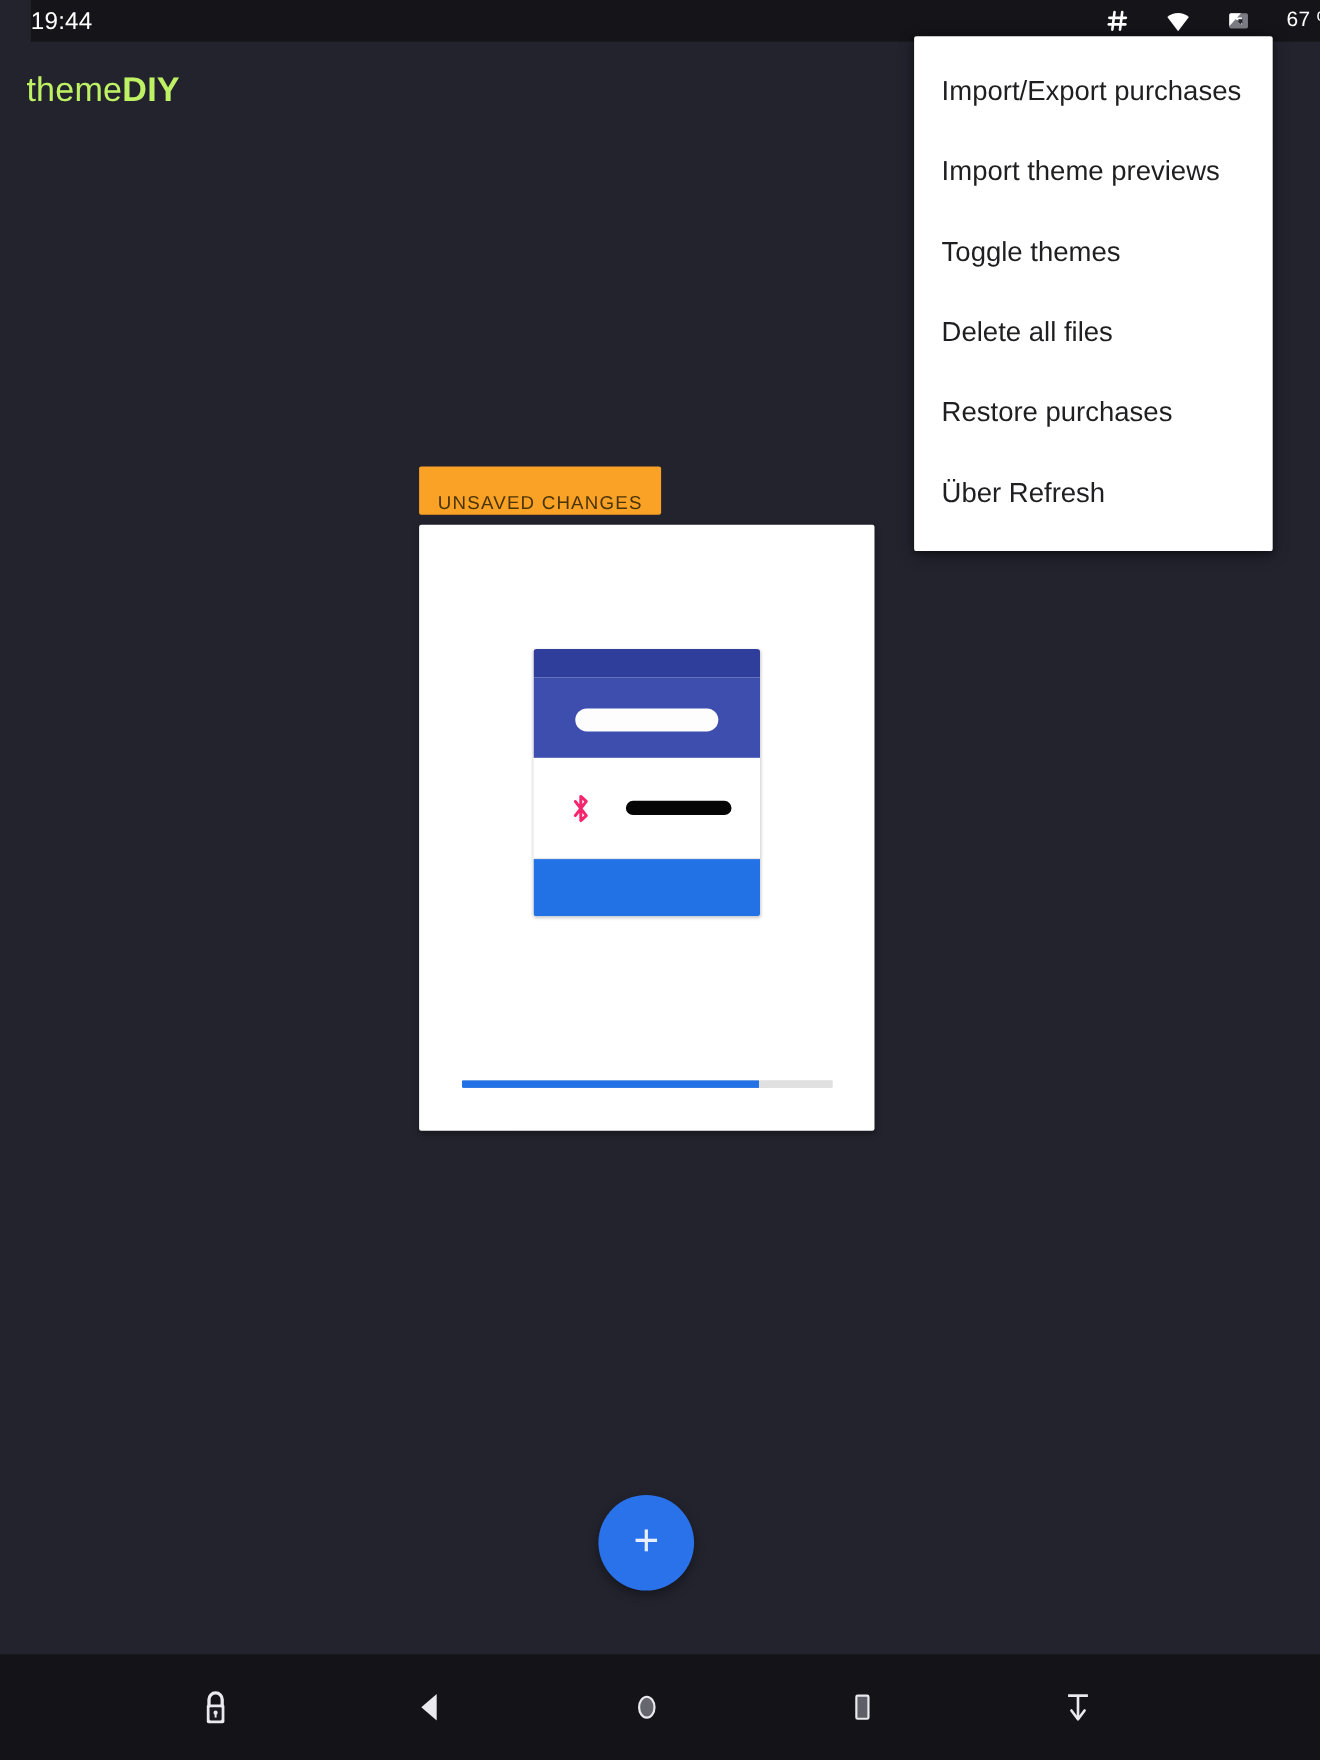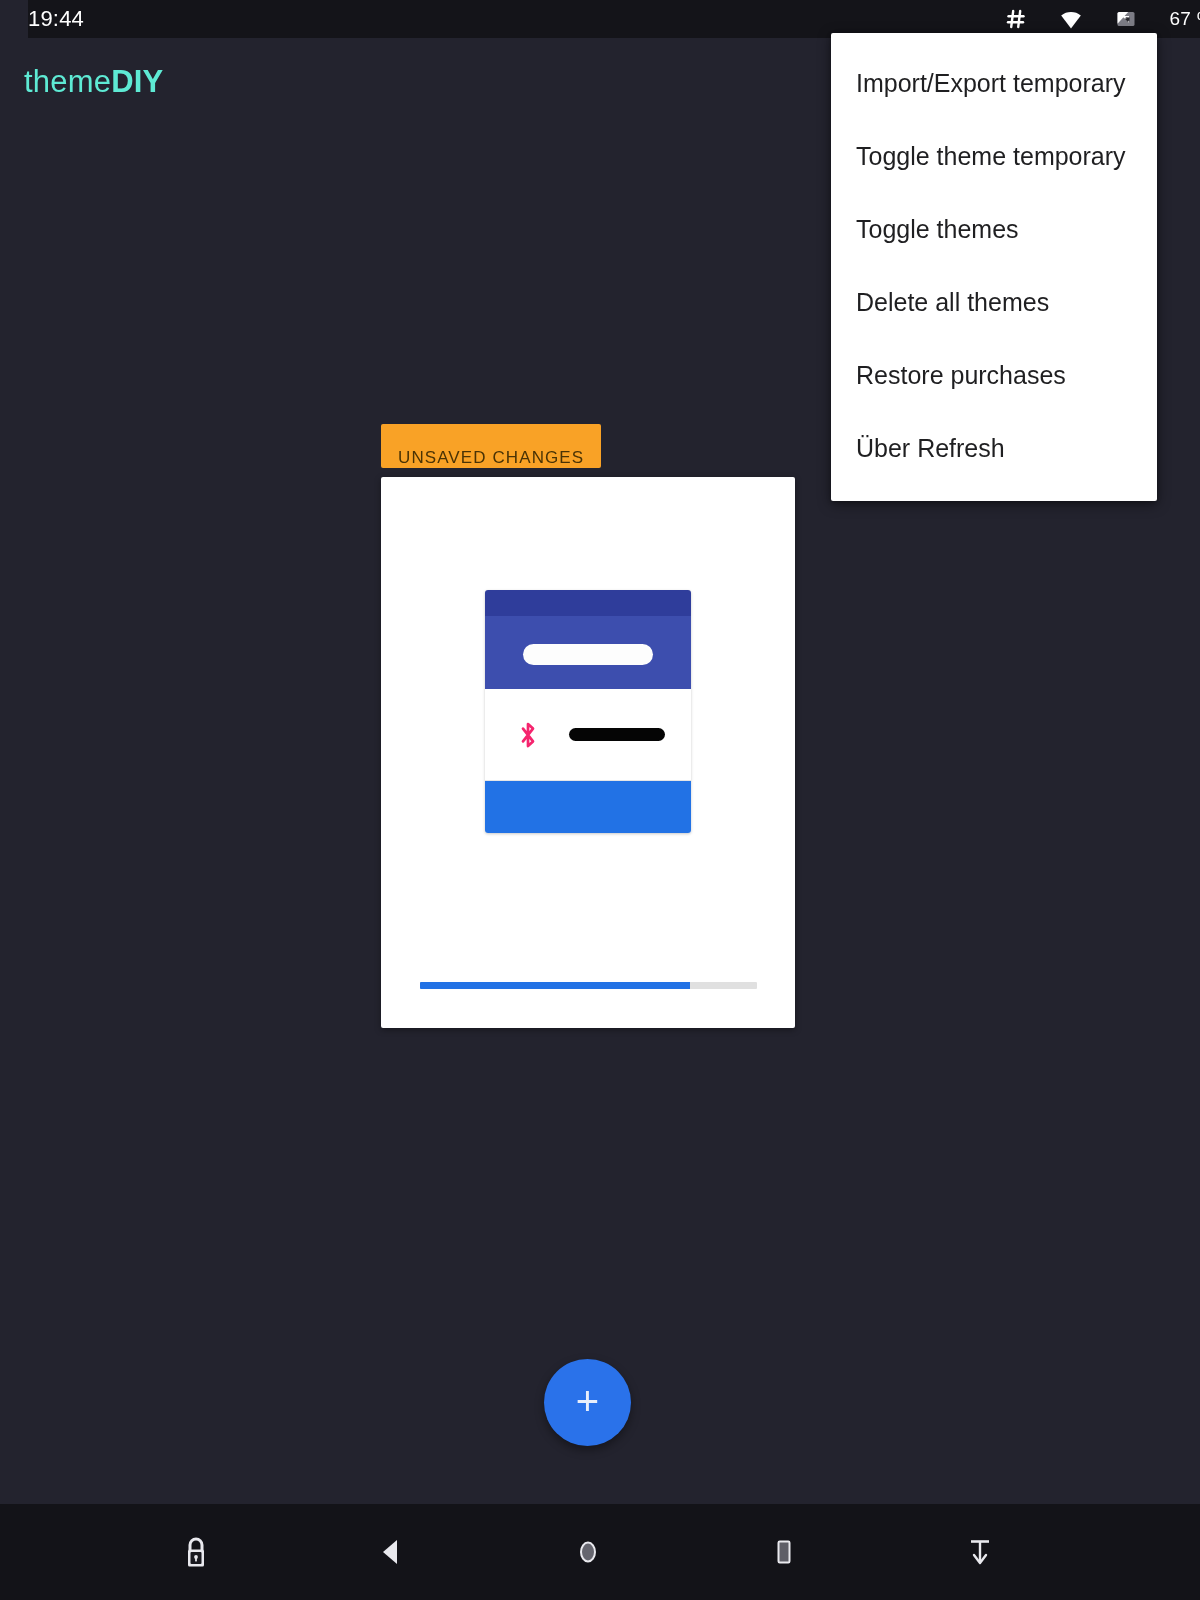--- a/index.html
+++ b/index.html
@@ -60,21 +60,21 @@
     top: 38px; left: 0;
     width: 1200px;
     height: 88px;
     background: #23232e;
     display: flex;
     align-items: center;
   }
   #app-title {
     margin-left: 24px;
     font-size: 31px;
-    color: #5eead4;
+    color: #bef264;
     font-weight: 300;
     letter-spacing: 0.2px;
     white-space: nowrap;
   }
   #app-title .bold { font-weight: 700; }
 
   
   #overflow-menu {
     position: absolute;
     left: 831px;
@@ -278,30 +278,30 @@
       <span id="battery-pct">67 %</span>
     </div>
   </div>
 
   <div id="app-bar">
     <div id="app-title"><span>theme</span><span class="bold">DIY</span></div>
   </div>
 
   <div id="overflow-menu">
     <div class="menu-item">
-      <span>Import/Export temporary</span>
-    </div>
-    <div class="menu-item">
-      <span>Toggle theme temporary</span>
+      <span>Import/Export purchases</span>
+    </div>
+    <div class="menu-item">
+      <span>Import theme previews</span>
     </div>
     <div class="menu-item">
       <span>Toggle themes</span>
     </div>
     <div class="menu-item">
-      <span>Delete all themes</span>
+      <span>Delete all files</span>
     </div>
     <div class="menu-item">
       <span>Restore purchases</span>
     </div>
     <div class="menu-item">
       <span>Über Refresh</span>
     </div>
   </div>
 
   <div id="unsaved-badge">

